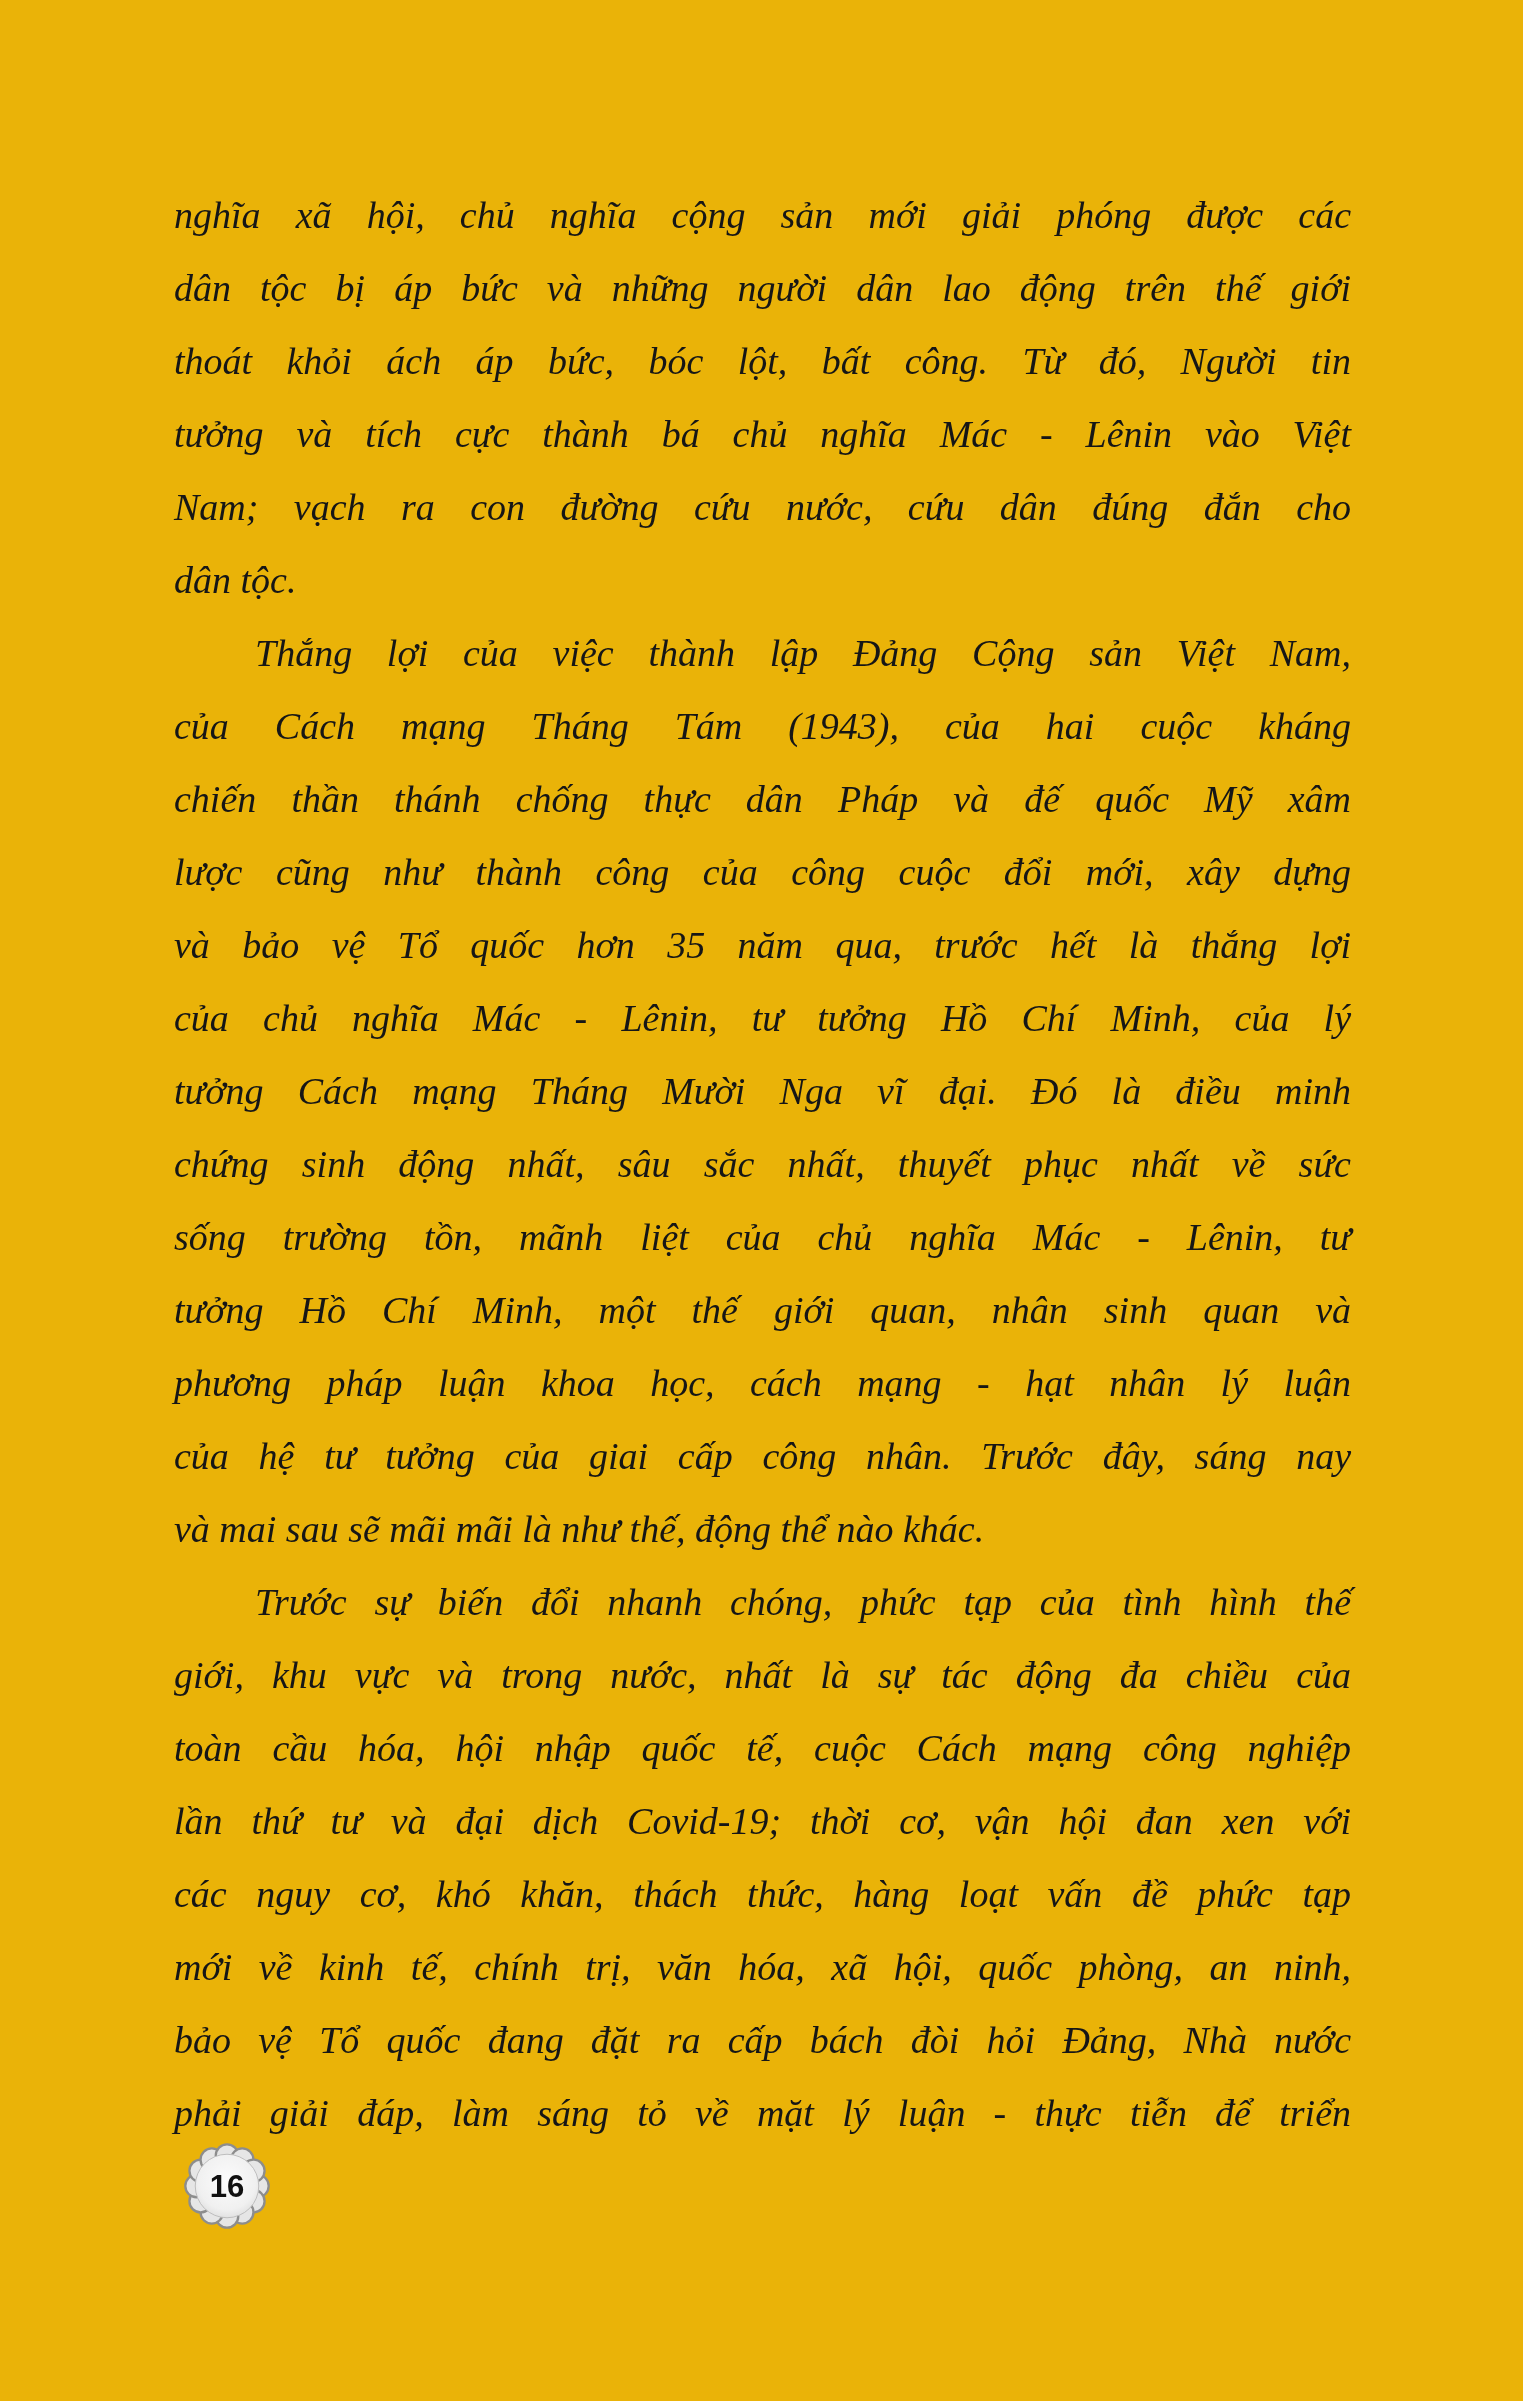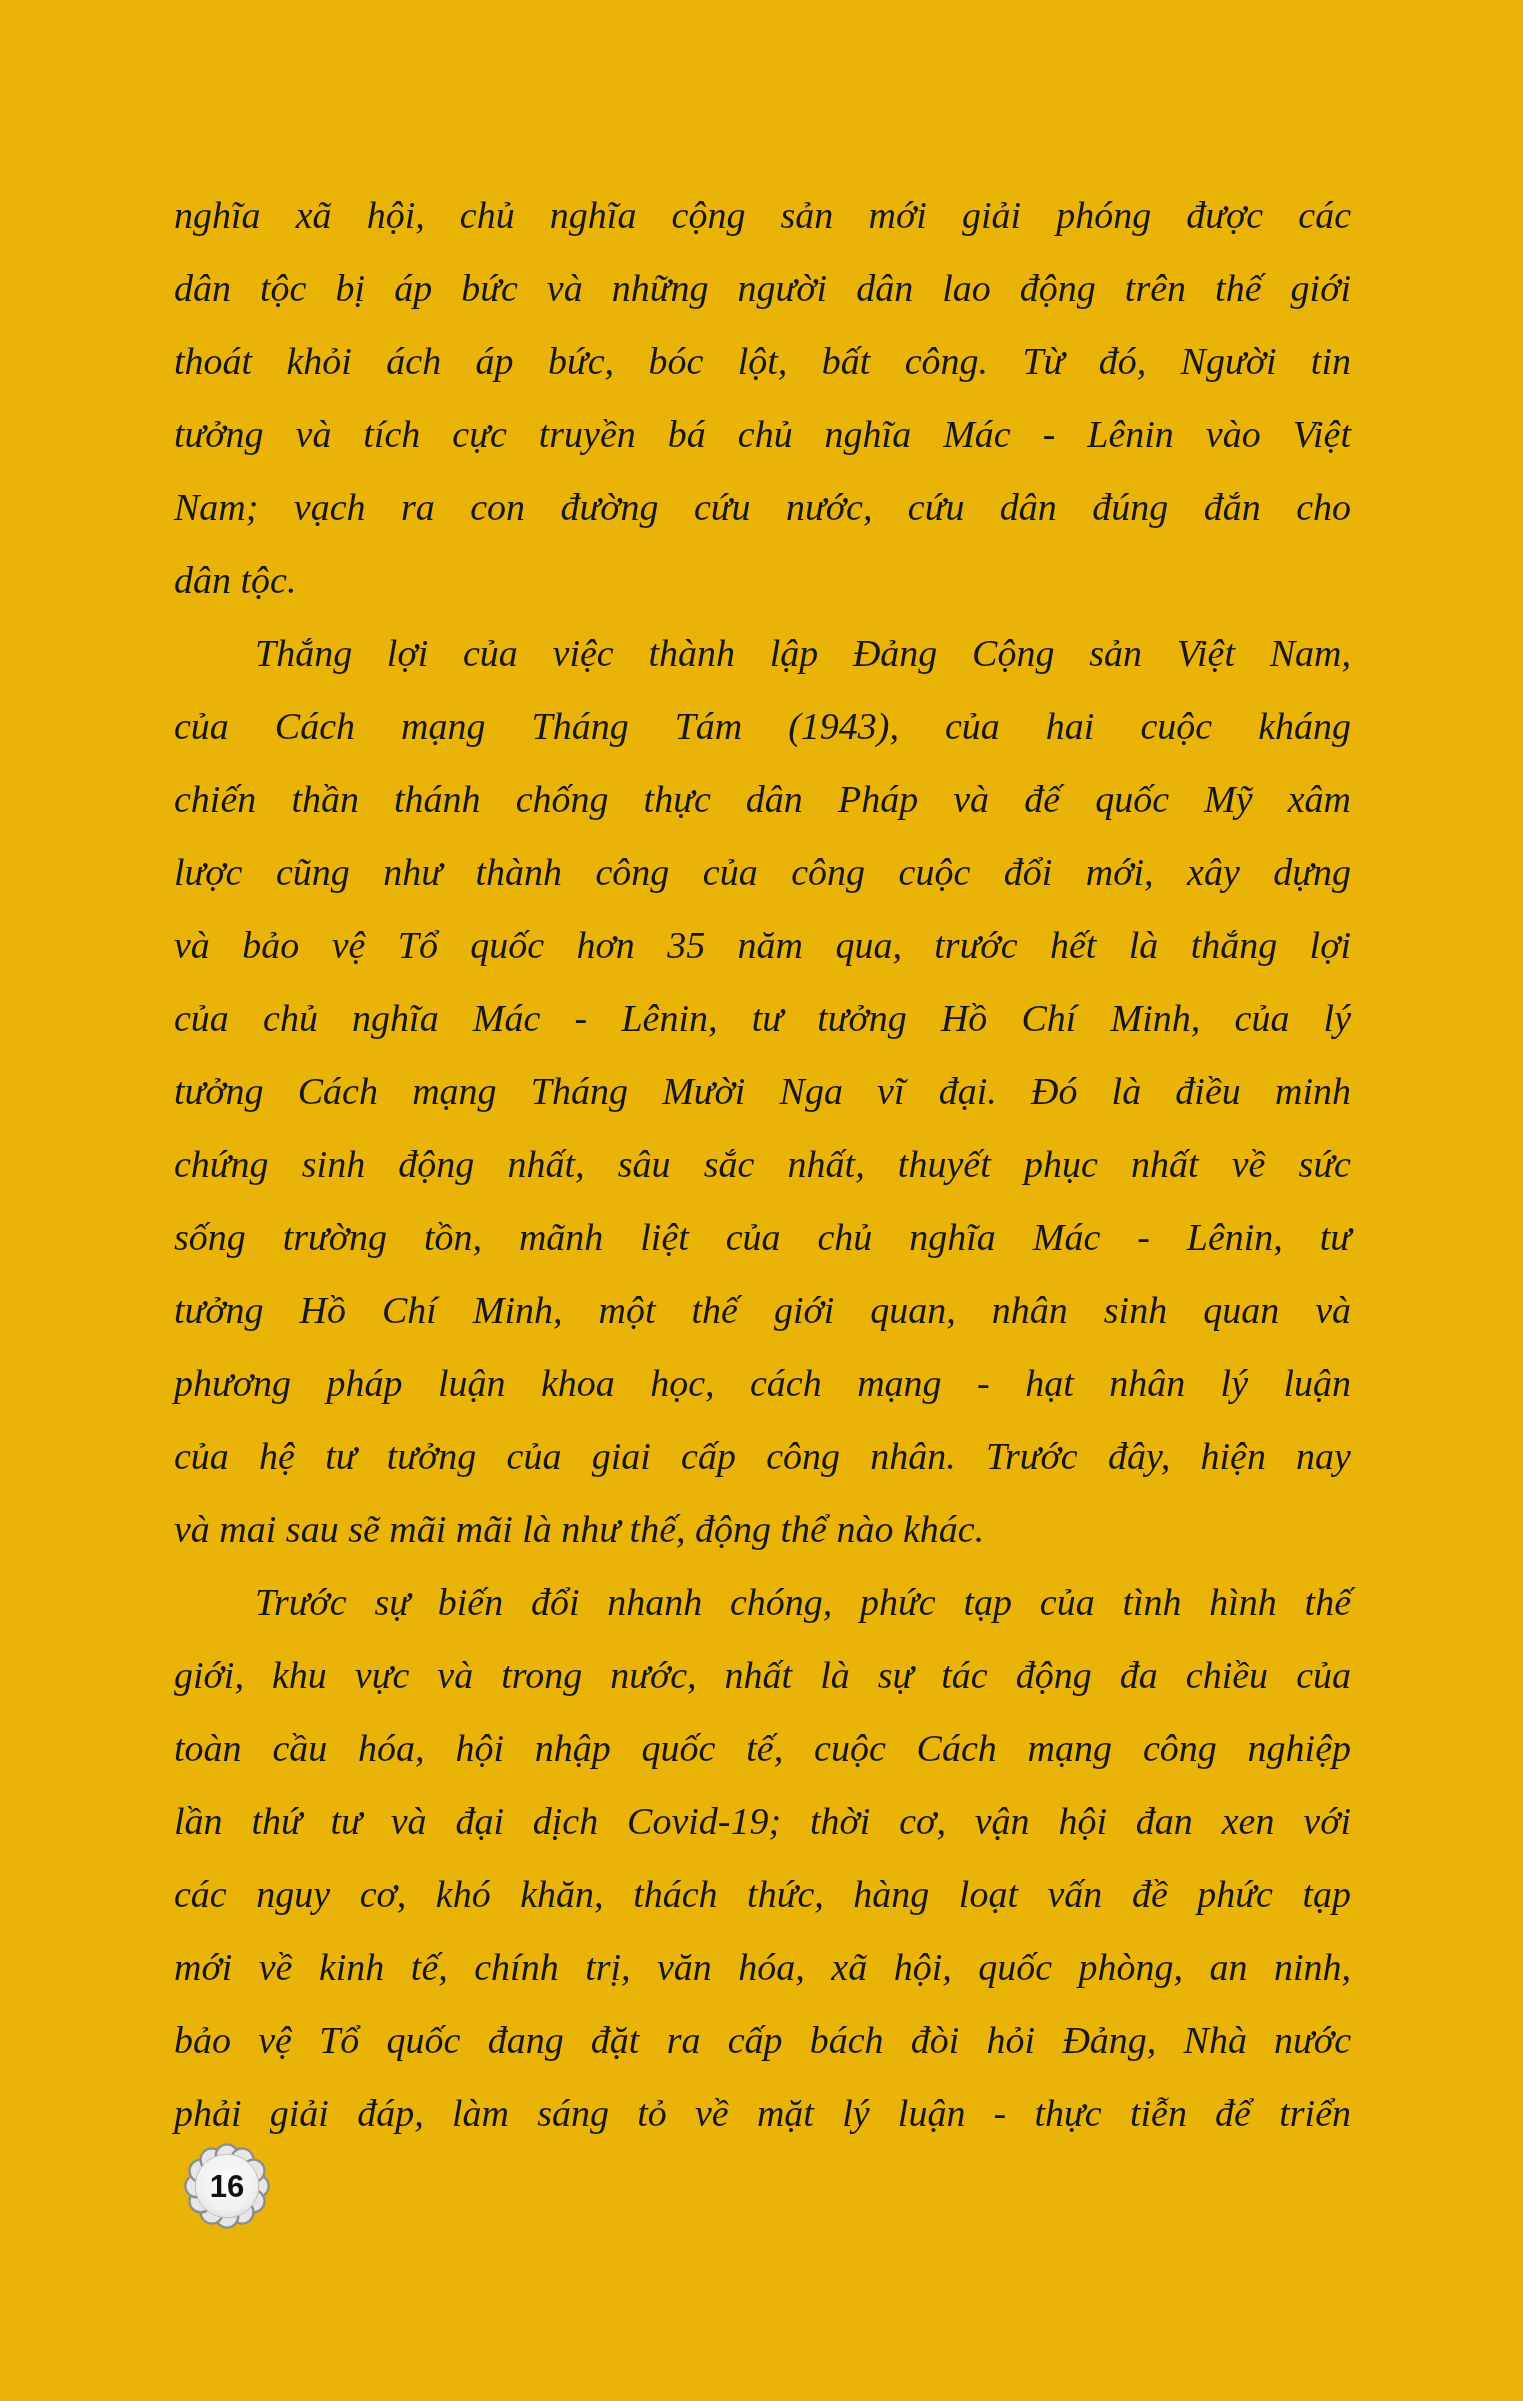--- a/index.html
+++ b/index.html
@@ -59,38 +59,38 @@
 <body>
 
 <div class="sheet">
 
   <main class="text-block">
 
     <section class="para">
       <div class="line">nghĩa xã hội, chủ nghĩa cộng sản mới giải phóng được các</div>
       <div class="line">dân tộc bị áp bức và những người dân lao động trên thế giới</div>
       <div class="line">thoát khỏi ách áp bức, bóc lột, bất công. Từ đó, Người tin</div>
-      <div class="line">tưởng và tích cực truyền bá chủ nghĩa Mác - Lênin vào Việt</div>
+      <div class="line">tưởng và tích cực thành bá chủ nghĩa Mác - Lênin vào Việt</div>
       <div class="line">Nam; vạch ra con đường cứu nước, cứu dân đúng đắn cho</div>
       <div class="line end">dân tộc.</div>
     </section>
 
     <section class="para">
       <div class="line indent">Thắng lợi của việc thành lập Đảng Cộng sản Việt Nam,</div>
       <div class="line">của Cách mạng Tháng Tám (1943), của hai cuộc kháng</div>
       <div class="line">chiến thần thánh chống thực dân Pháp và đế quốc Mỹ xâm</div>
       <div class="line">lược cũng như thành công của công cuộc đổi mới, xây dựng</div>
       <div class="line">và bảo vệ Tổ quốc hơn 35 năm qua, trước hết là thắng lợi</div>
       <div class="line">của chủ nghĩa Mác - Lênin, tư tưởng Hồ Chí Minh, của lý</div>
       <div class="line">tưởng Cách mạng Tháng Mười Nga vĩ đại. Đó là điều minh</div>
       <div class="line">chứng sinh động nhất, sâu sắc nhất, thuyết phục nhất về sức</div>
       <div class="line">sống trường tồn, mãnh liệt của chủ nghĩa Mác - Lênin, tư</div>
       <div class="line">tưởng Hồ Chí Minh, một thế giới quan, nhân sinh quan và</div>
       <div class="line">phương pháp luận khoa học, cách mạng - hạt nhân lý luận</div>
-      <div class="line">của hệ tư tưởng của giai cấp công nhân. Trước đây, hiện nay</div>
+      <div class="line">của hệ tư tưởng của giai cấp công nhân. Trước đây, sáng nay</div>
       <div class="line end">và mai sau sẽ mãi mãi là như thế, động thể nào khác.</div>
     </section>
 
     <section class="para">
       <div class="line indent">Trước sự biến đổi nhanh chóng, phức tạp của tình hình thế</div>
       <div class="line">giới, khu vực và trong nước, nhất là sự tác động đa chiều của</div>
       <div class="line">toàn cầu hóa, hội nhập quốc tế, cuộc Cách mạng công nghiệp</div>
       <div class="line">lần thứ tư và đại dịch Covid-19; thời cơ, vận hội đan xen với</div>
       <div class="line">các nguy cơ, khó khăn, thách thức, hàng loạt vấn đề phức tạp</div>
       <div class="line">mới về kinh tế, chính trị, văn hóa, xã hội, quốc phòng, an ninh,</div>

